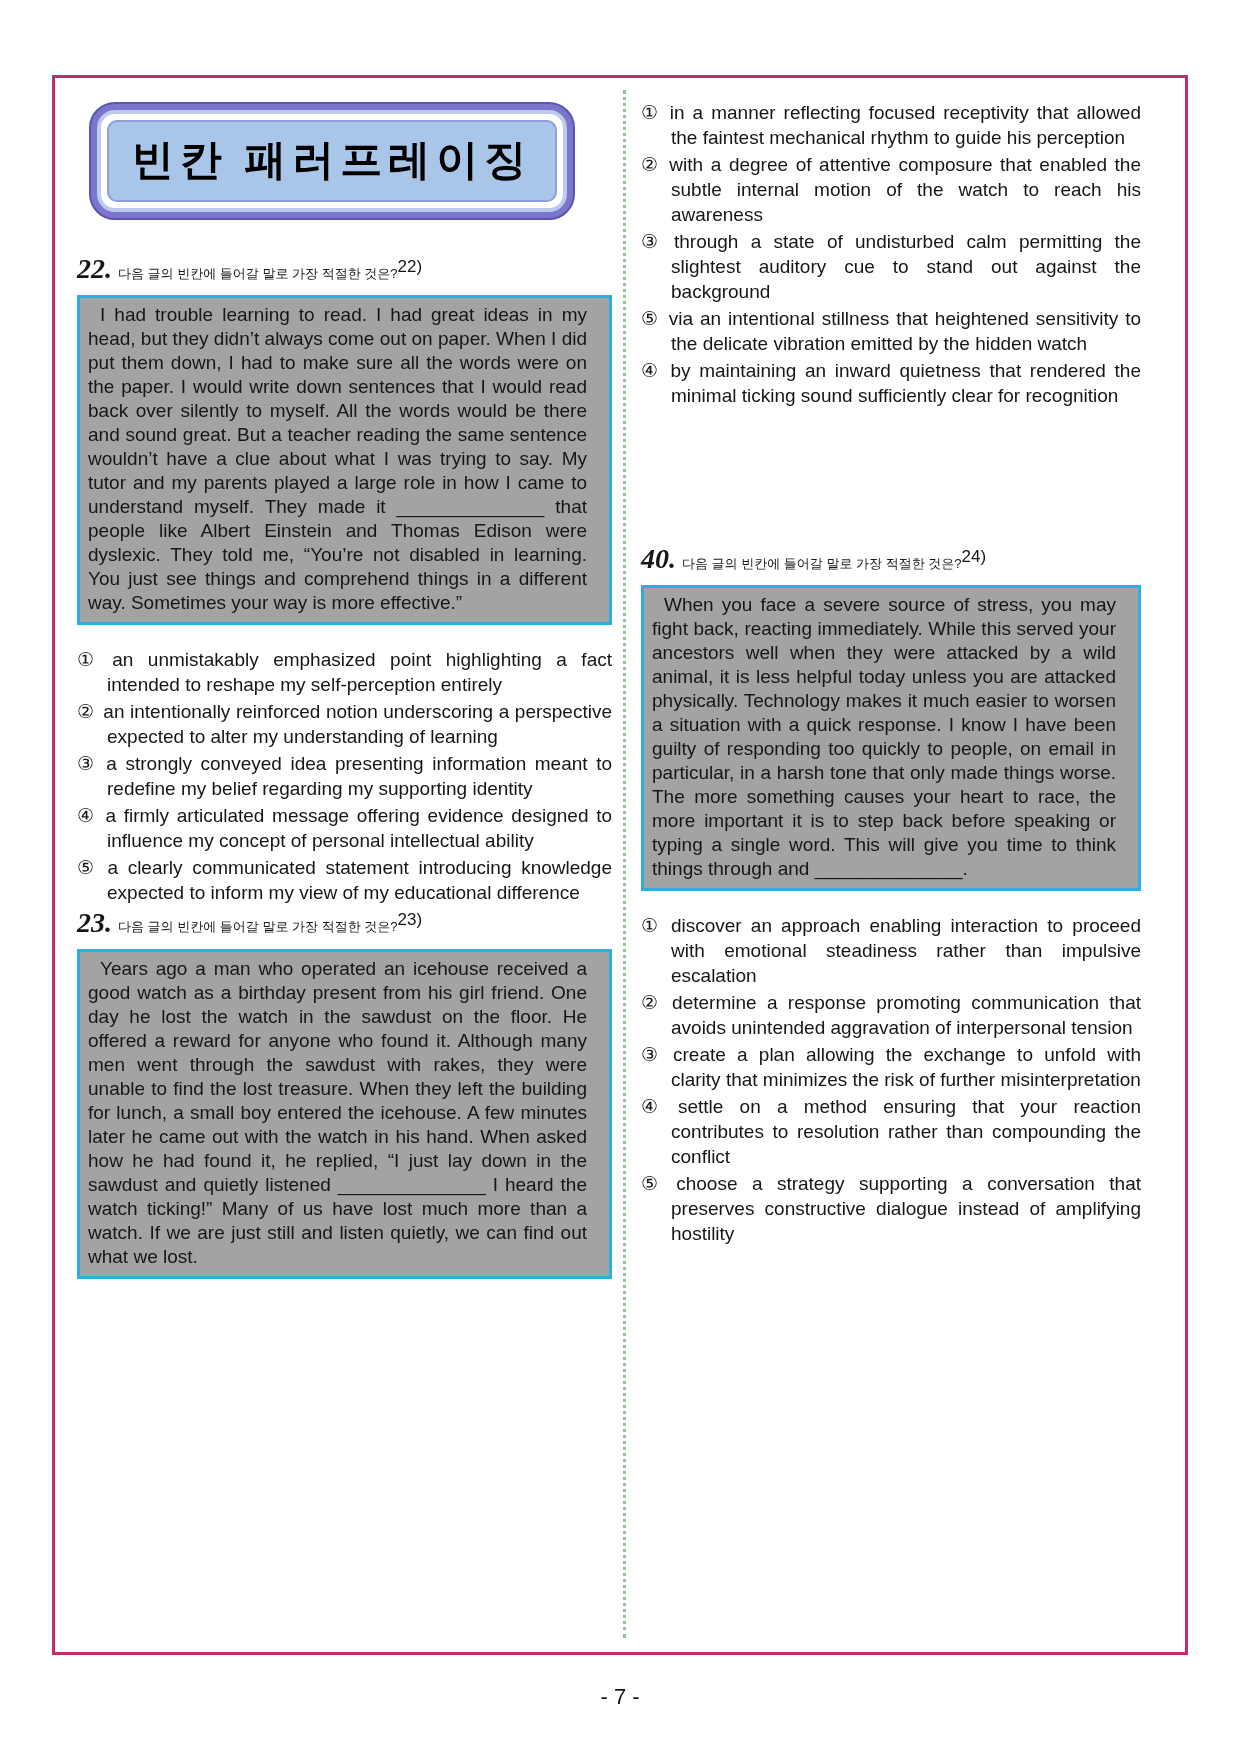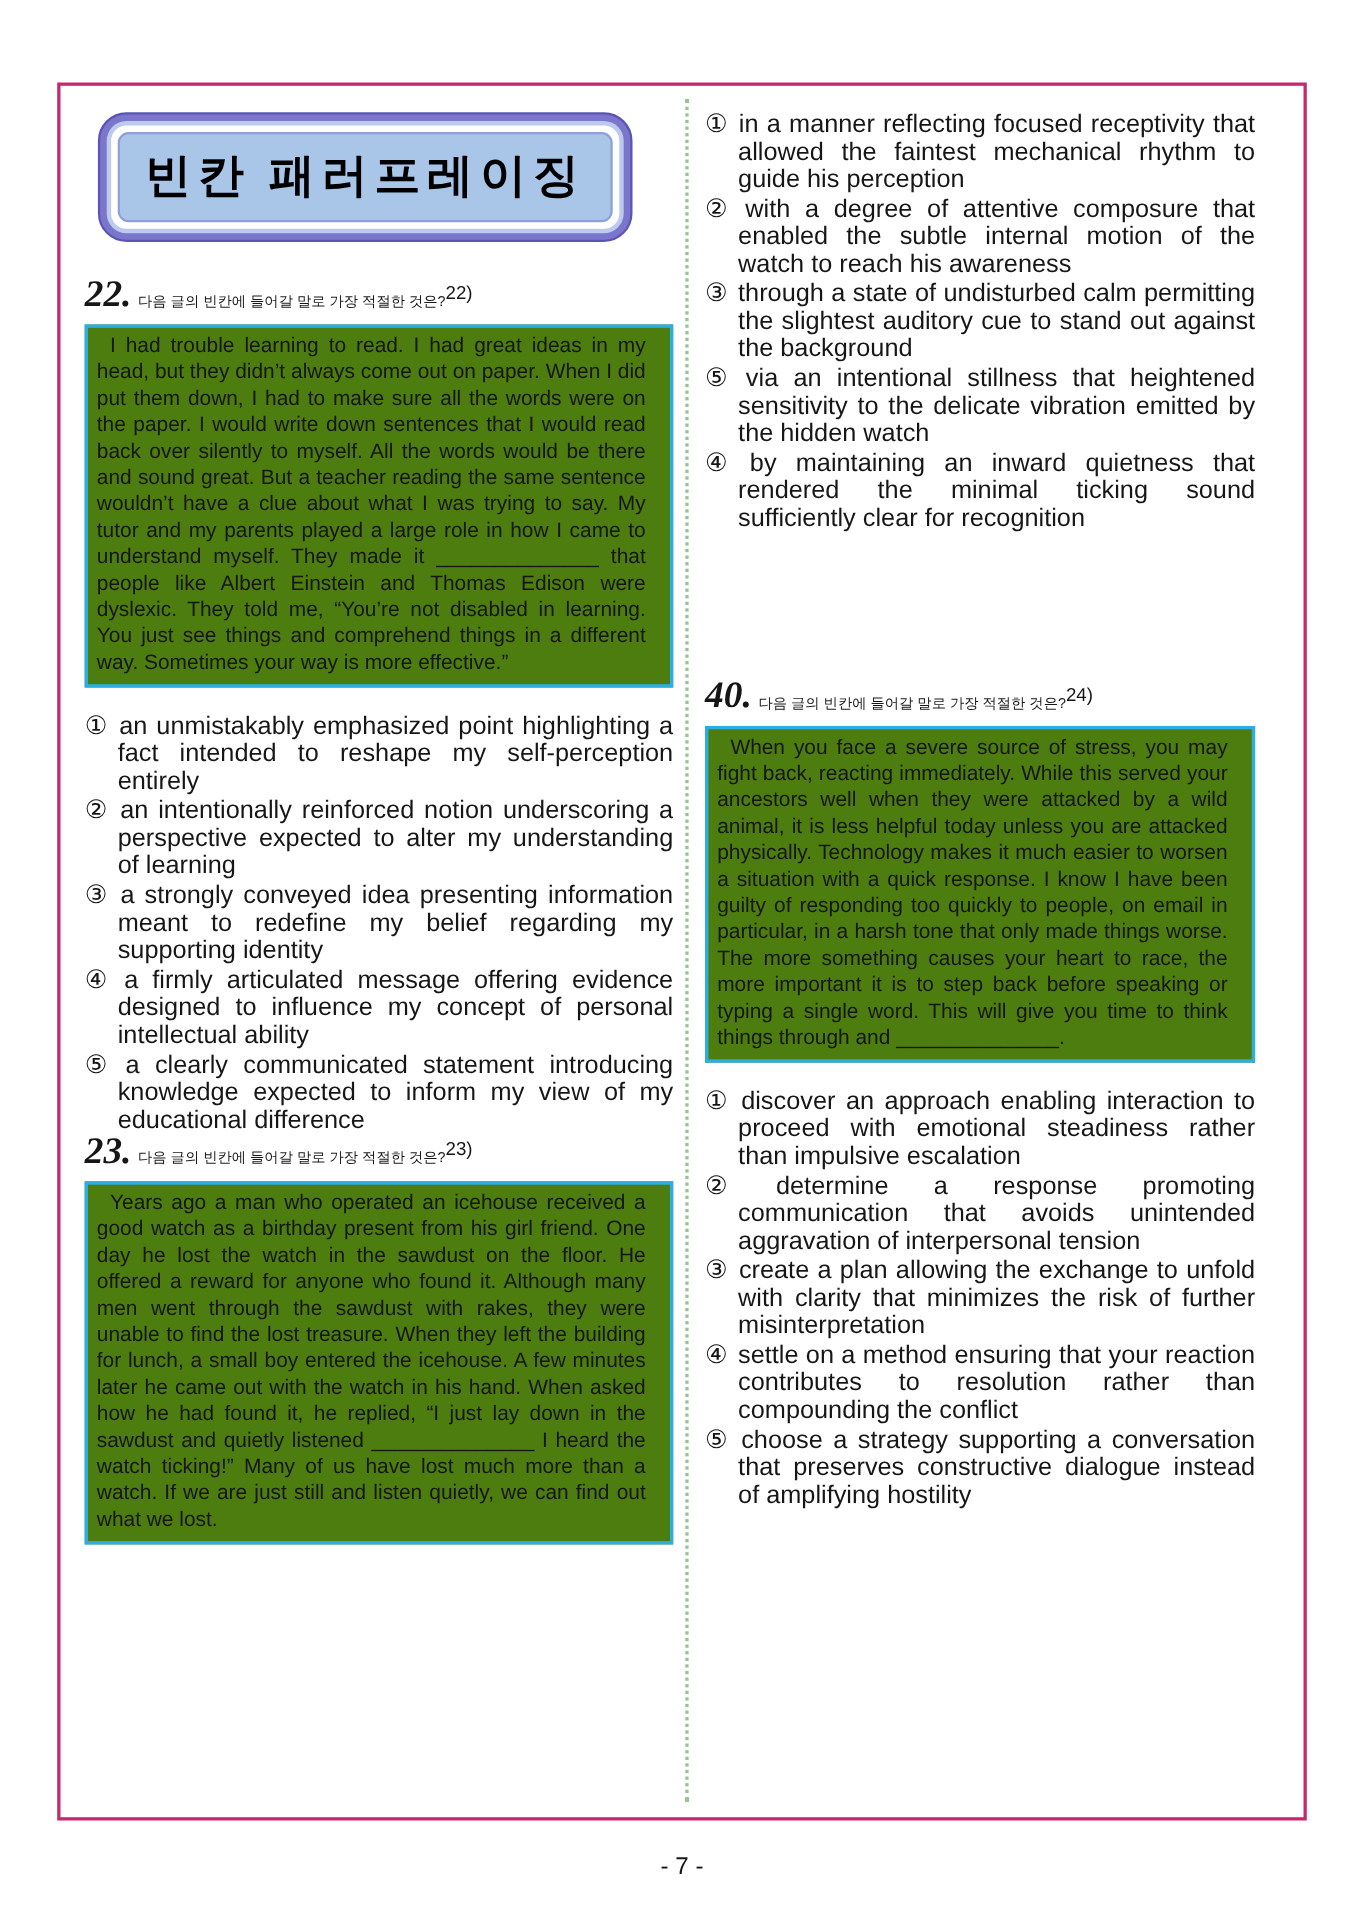--- a/index.html
+++ b/index.html
@@ -54,37 +54,37 @@
     letter-spacing:6px;
     color:#000;
     padding:10px 0 12px 0;
     font-family:Liberation Serif, serif;
   }
 
   .q-header { margin:0 0 8px 0; line-height:26px; }
   .q-num {
     font-family:"Liberation Serif", serif;
     font-weight:bold; font-style:italic;
-    font-size:34px; margin-right:6px;
+    font-size:28px; margin-right:6px;
   }
   .q-prompt { font-size:13px; }
   .q-foot { font-size:17px; }
 
   .passage-box {
     border:3px solid #2baee3;
-    background:#4d7c0f;
+    background:#a3a3a3;
     padding:5px 22px 7px 8px;
     font-size:19px;
     line-height:24px;
     text-align:justify;
     text-indent:12px;
   }
   .options { margin-top:22px; }
   .option {
-    font-size:23px;
+    font-size:19px;
     line-height:25px;
     text-align:justify;
     padding-left:30px;
     text-indent:-30px;
     margin-bottom:2px;
   }
   .option .marker { margin-right:9px; }
 
   .q23-header { }
   .q24-header { margin-top:136px; }

